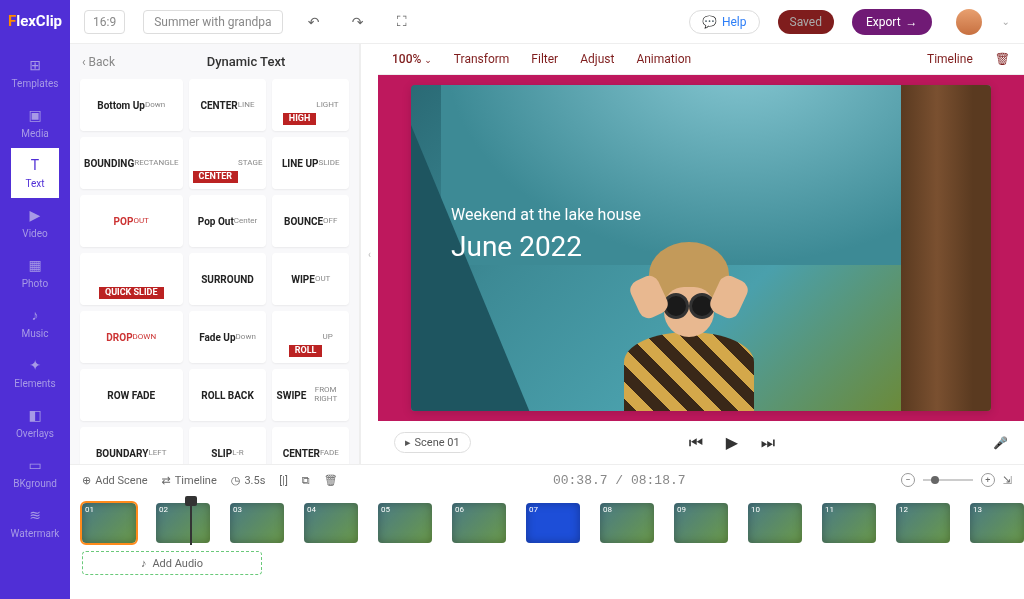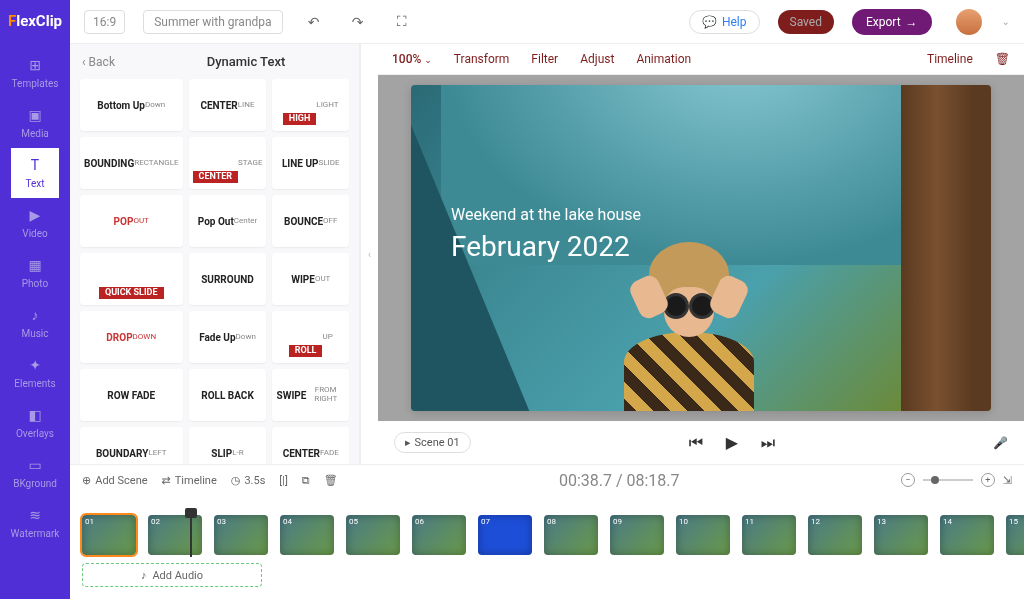--- a/index.html
+++ b/index.html
@@ -28,21 +28,21 @@
 .grid { display:grid; grid-template-columns:repeat(3,1fr); gap:6px; padding:0 10px 10px; overflow-y:auto; }
 .card { background:#fff; border-radius:4px; height:52px; display:flex; flex-direction:row; align-items:center; justify-content:center; font-size:9px; font-weight:700; color:#222; cursor:pointer; box-shadow:0 1px 2px rgba(0,0,0,.06); line-height:1.1; text-align:center; padding:4px; }
 .card .l1 { font-size:10px; }
 .card .l2 { font-size:8px; font-weight:400; color:#888; }
 .card.red .l1,.card.red .l2{color:#c33}
 .card.redbox .l1 { background:#b22; color:#fff; padding:1px 6px; font-size:9px;margin-top:28px; }
 .stage { flex:1; display:flex; flex-direction:column; min-width:0; }
 .stage-top { height:36px; display:flex; align-items:center; padding:0 14px; gap:22px; font-size:12px; color:#7f1d1d; border-bottom:1px solid #eee; }
 .zoom { font-weight:500; }
 .st-tab { cursor:pointer; }
-.preview-area { flex:1; background:#a3a3a3; display:flex; align-items:flex-start; justify-content:center; padding:10px; }
+.preview-area { flex:1; background:#be185d; display:flex; align-items:flex-start; justify-content:center; padding:10px; }
 .preview { position:relative; width:580px; height:326px; background:linear-gradient(135deg,#2a6a75 0%,#3d8a95 30%,#4aa0ac 60%,#6b8a3a 90%); border-radius:4px; overflow:hidden; box-shadow:0 2px 10px rgba(0,0,0,.15); }
 .tent-left{position:absolute;left:0;top:40px;width:0;height:0;border-bottom:290px solid #1e5560;border-right:120px solid transparent;}
 .tent-top{position:absolute;left:30px;top:0;width:500px;height:180px;background:radial-gradient(ellipse at 60% -20%,#88c9d4,#3d8a95 70%);}
 .tree{position:absolute;right:0;top:0;width:90px;height:100%;background:linear-gradient(90deg,#5a3a20,#7a5030 40%,#5a3a20 80%);}
 .person{position:absolute;left:48%;top:48%;transform:translateX(-50%);width:150px;height:170px;}
 .hair{width:80px;height:65px;background:#c39a5a;border-radius:50% 50% 40% 40%;margin:0 auto;}
 .face{width:50px;height:50px;background:#e8b890;border-radius:40% 40% 50% 50%;margin:-20px auto 0;position:relative;}
 .binos{position:absolute;top:6px;left:50%;transform:translateX(-50%);display:flex;gap:0;}
 .lens{width:26px;height:26px;background:#1a1a1a;border-radius:50%;border:3px solid #333;}
 .shirt{width:130px;height:100px;background:repeating-linear-gradient(45deg,#d4a84a 0 12px,#3a2818 12px 24px);border-radius:50% 50% 10px 10px / 30% 30% 10px 10px;margin:-5px auto 0;}
@@ -55,26 +55,26 @@
 .play-bar { height:50px; display:flex; align-items:center; padding:0 16px; gap:10px; font-size:12px; color:#555; }
 .scene-pill { border:1px solid #ddd; border-radius:14px; padding:3px 10px; font-size:11px; display:flex; align-items:center; gap:4px; cursor:pointer;}
 .pb-center { flex:1; display:flex; justify-content:center; gap:16px; font-size:16px; color:#333;}
 .pb-btn { cursor:pointer; width:20px; text-align:center;}
 .mic{cursor:pointer;}
 .collapse-handle{width:18px;background:#fff;border-left:1px solid #eee;display:flex;align-items:center;justify-content:center;color:#bbb;font-size:10px;cursor:pointer;}
 .timeline-area{height:135px;border-top:1px solid #eee;display:flex;flex-direction:column;}
 .tl-toolbar{height:30px;display:flex;align-items:center;padding:0 12px;gap:14px;font-size:11px;color:#666;}
 .tl-btn{display:flex;align-items:center;gap:4px;cursor:pointer;}
 .tl-spacer{flex:1;}
-.tl-time{font-size:16px;color:#888;}
+.tl-time{font-size:13px;color:#888;font-family:Liberation Mono, monospace;}
 .tl-zoom{display:flex;align-items:center;gap:8px;}
 .tl-zoom-track{width:50px;height:2px;background:#ccc;position:relative;}
 .tl-zoom-thumb{position:absolute;left:8px;top:-3px;width:8px;height:8px;background:#666;border-radius:50%;}
 .clips{flex:1;padding:6px 12px;overflow-x:auto;}
-.clip-row{display:flex;gap:12px;align-items:center;height:44px;margin-top:12px;}
+.clip-row{display:flex;gap:20px;align-items:center;height:44px;}
 .clip{width:54px;height:40px;border-radius:4px;background:linear-gradient(135deg,#4a7a85,#6a9a4a);position:relative;font-size:8px;color:#fff;padding:2px 3px;cursor:pointer;flex-shrink:0;box-shadow:inset 0 0 10px rgba(0,0,0,.3);}
 .clip.sel{outline:2px solid #ff8a1b;}
 .clip.dark{background:#1d4ed8;}
 .playhead{position:absolute;left:108px;top:0;width:2px;height:100%;background:#333;}
 .playhead::before{content:"";position:absolute;top:-5px;left:-5px;width:12px;height:10px;background:#333;border-radius:2px;}
 .clips-wrap{position:relative;}
 .audio-row{margin-top:6px;height:24px;border:1px dashed #6ac97a;border-radius:4px;display:flex;align-items:center;justify-content:center;gap:6px;font-size:11px;color:#666;width:180px;cursor:pointer;}
 .zi{width:14px;height:14px;border:1px solid #999;border-radius:50%;display:flex;align-items:center;justify-content:center;font-size:9px;cursor:pointer;}
 .delete-ic{cursor:pointer;}
 </style>
@@ -264,21 +264,21 @@
                   <div class="lens"></div>
                   <div class="lens"></div>
                 </div>
             </div>
             <div class="shirt"></div>
             <div class="hand l"></div>
               <div class="hand r"></div>
           </div>
           <div class="ov-text">
             <div class="ov1">Weekend at the lake house</div>
-            <div class="ov2">February 2022</div>
+            <div class="ov2">June 2022</div>
           </div>
         </div>
       </div>
 
       <div class="play-bar">
         <div class="scene-pill">
             <span>▸</span>
             <span>Scene 01</span>
           </div>
         <div class="pb-center">

